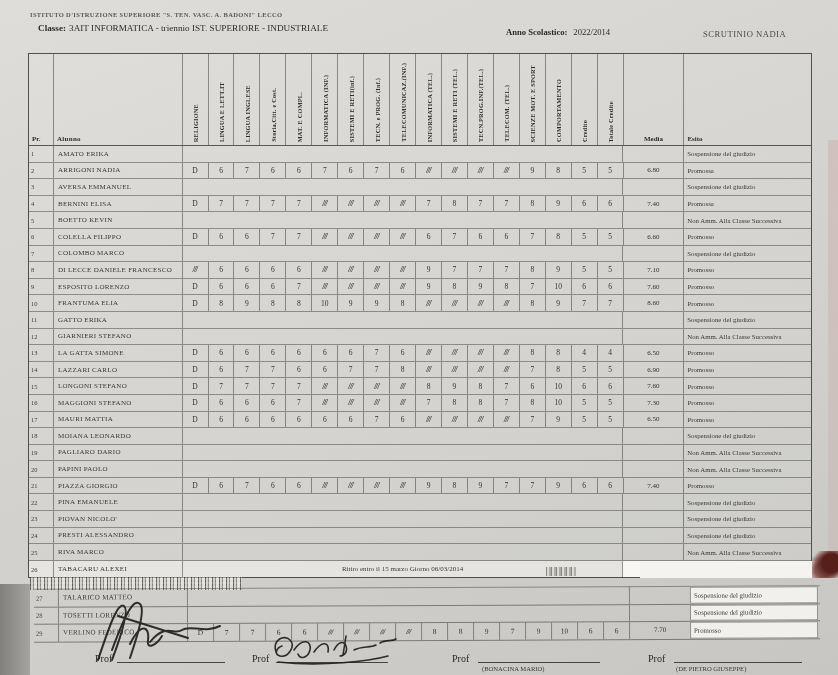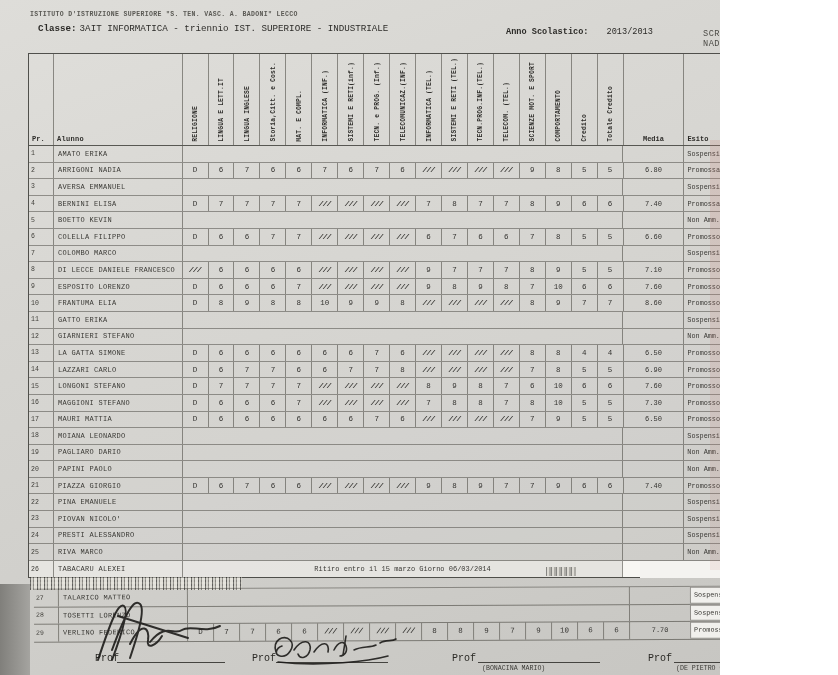--- a/index.html
+++ b/index.html
@@ -1,26 +1,26 @@
 <!DOCTYPE html>
 <html><head>
 <meta charset="utf-8">
 <style>
   html,body{margin:0;padding:0}
   *{box-sizing:border-box}
-  .stage{position:relative;width:720px;height:675px;overflow:hidden;
+  .stage{position:relative;width:838px;height:675px;overflow:hidden;
     background:linear-gradient(160deg,#deddd9 0%,#d7d6d2 30%,#d1d0cc 62%,#c7c6c2 100%);
-    font-family:Liberation Mono, monospace;color:#2f2e2b;padding-left:48px;}
+    font-family:Liberation Serif, serif;color:#2f2e2b;padding-left:48px;}
   .abs{position:absolute}
   
   .school{left:30px;top:11px;font-size:6.5px;font-weight:bold;color:#5a5954;letter-spacing:.35px}
   .class-line{left:38px;top:23px;font-size:9.2px;color:#2c2b28}
   .class-line b{margin-right:3px}
   .anno{left:506px;top:27px;font-size:8.6px;color:#2c2b28}
-  .anno b{margin-right:18px}
+  .anno b{margin-right:6px}
   .scrutinio{left:703px;top:29px;font-size:8.6px;color:#4c4b46;letter-spacing:.5px}
   
   .sheet{left:28px;top:53px;width:784px;border:1px solid rgba(55,55,50,.85);background:rgba(255,255,255,.06)}
   .hrow{display:flex;height:92px;border-bottom:1px solid rgba(55,55,50,.8)}
   .row{display:flex;height:16.6px;border-bottom:1px solid rgba(80,78,72,.55)}
   .row:last-child{border-bottom:none}
   .cell,.hcell{position:relative;border-left:1px solid rgba(80,78,72,.6);display:flex;align-items:center;overflow:hidden}
   .cell:first-child,.hcell:first-child{border-left:none}
   .c-pr{width:24px;padding-left:2px;font-size:6.5px;color:#403f3a}
   .c-name{width:129px;padding-left:4px;font-size:7px;letter-spacing:.3px;color:#3a3935}
@@ -72,21 +72,21 @@
 </head>
 <body>
 
 <div class="stage">
 
   <div class="abs school">ISTITUTO D'ISTRUZIONE SUPERIORE "S. TEN. VASC. A. BADONI" LECCO</div>
   <div class="abs class-line">
     <b>Classe:</b><span>3AIT INFORMATICA - triennio IST. SUPERIORE - INDUSTRIALE</span>
   </div>
   <div class="abs anno">
-    <b>Anno Scolastico:</b><span>2013/2013</span>
+    <b>Anno Scolastico:</b><span>2022/2014</span>
   </div>
   <div class="abs scrutinio">SCRUTINIO NADIA</div>
 
   <div class="abs sheet" id="main-table">
       <div class="hrow">
         <div class="hcell c-pr">
           <span class="hlabel">Pr.</span>
         </div>
         <div class="hcell c-name">
           <span class="hlabel">Alunno</span>

